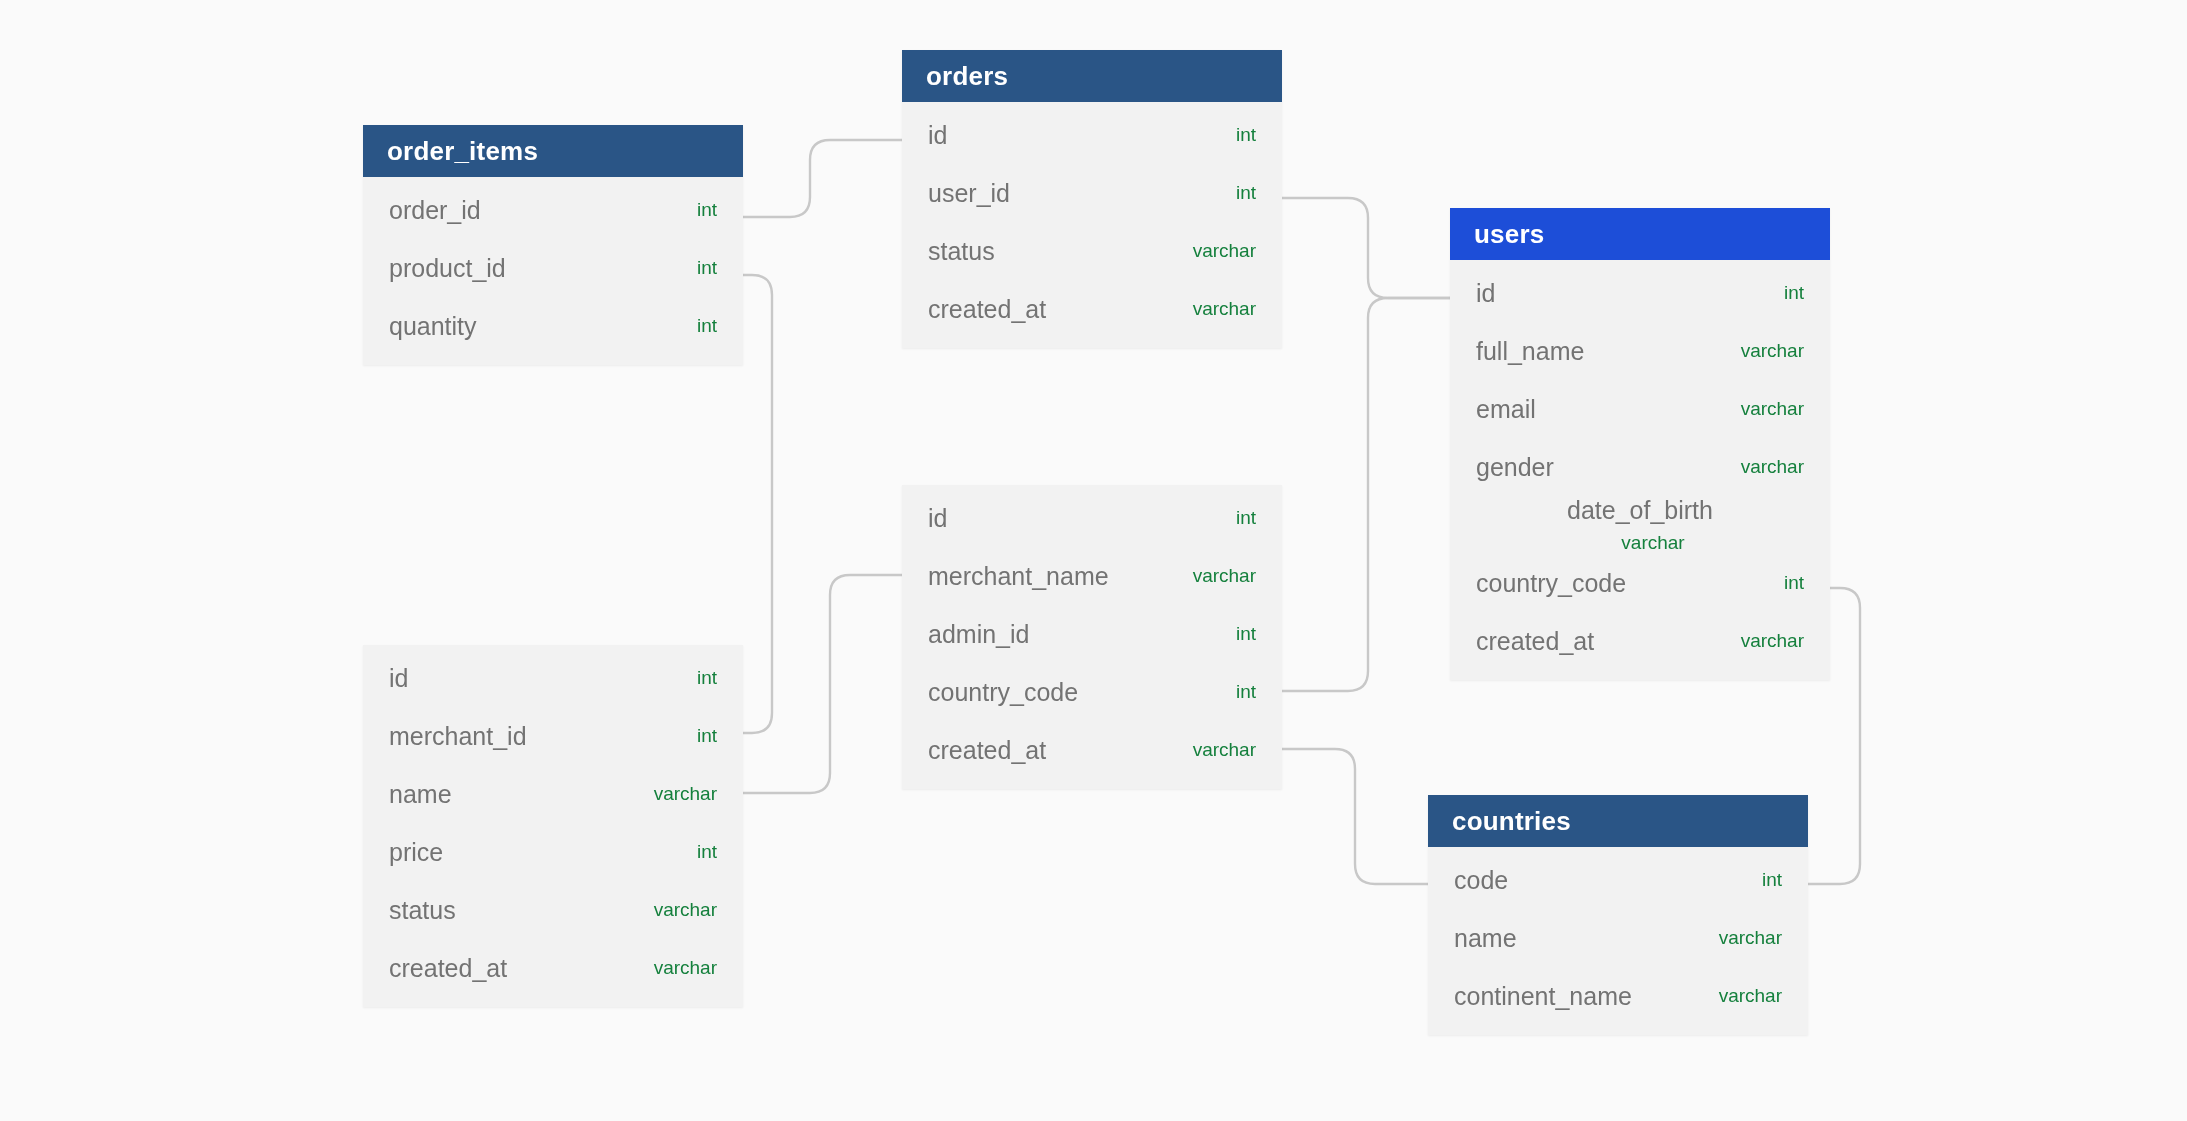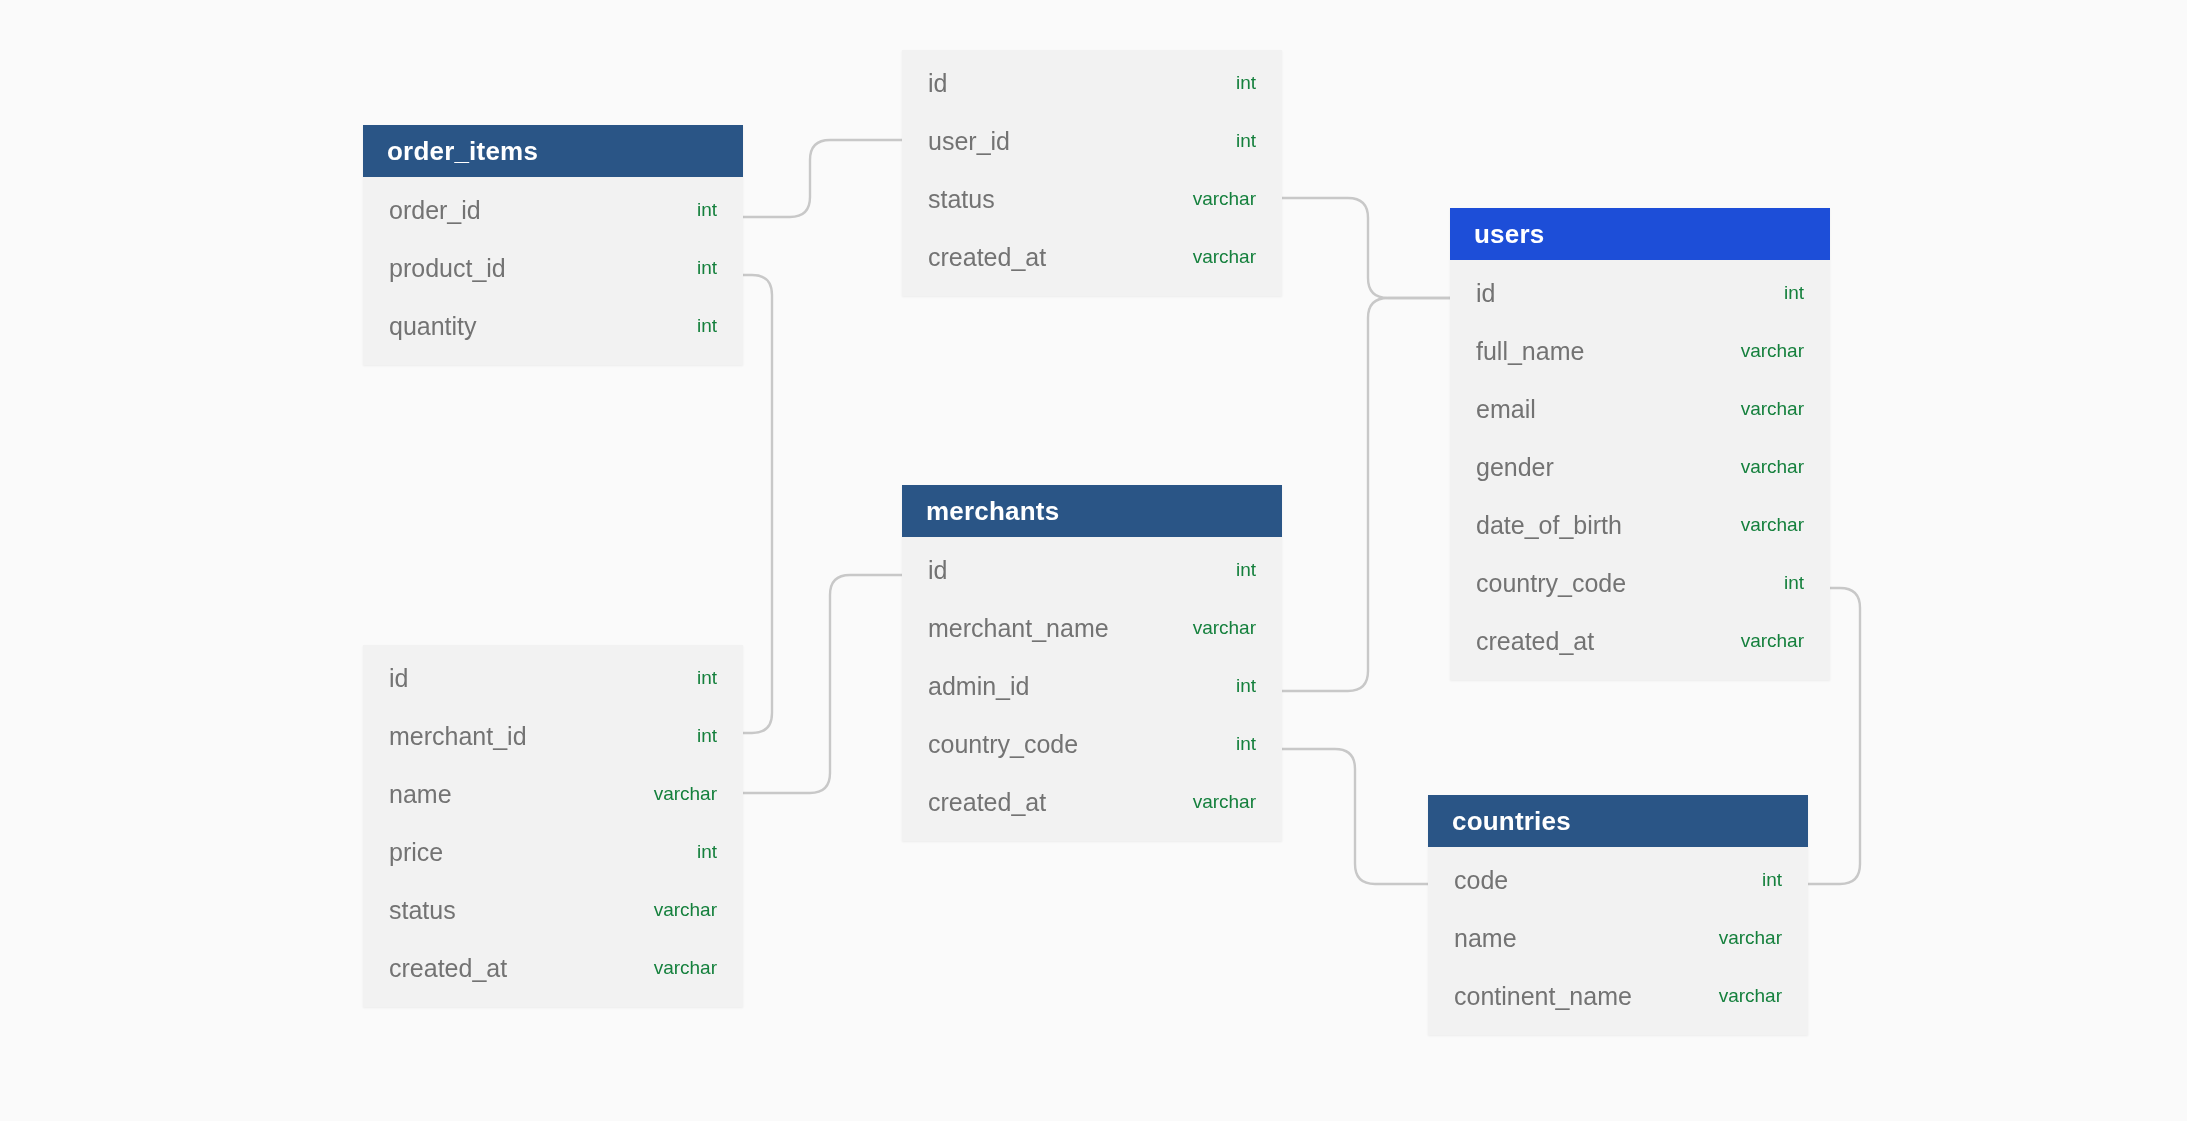--- a/index.html
+++ b/index.html
@@ -93,20 +93,21 @@
           <span class="field-name">product_id</span>
           <span class="field-type">int</span>
         </div>
         <div class="field-row" style="height: 58px;">
           <span class="field-name">quantity</span>
           <span class="field-type">int</span>
         </div>
       </div>
     </div>
     <div class="table-node" style="left: 902px; top: 50px; width: 380px;">
+      <div class="table-header" style="height: 52px; background: rgb(42, 85, 134);">orders</div>
       <div class="table-body">
         <div class="field-row" style="height: 58px;">
           <span class="field-name">id</span>
           <span class="field-type">int</span>
         </div>
         <div class="field-row" style="height: 58px;">
           <span class="field-name">user_id</span>
           <span class="field-type">int</span>
         </div>
         <div class="field-row" style="height: 58px;">
@@ -131,36 +132,35 @@
           <span class="field-type">varchar</span>
         </div>
         <div class="field-row" style="height: 58px;">
           <span class="field-name">email</span>
           <span class="field-type">varchar</span>
         </div>
         <div class="field-row" style="height: 58px;">
           <span class="field-name">gender</span>
           <span class="field-type">varchar</span>
         </div>
-        <div class="field-row" style="height: 58px;">
+        <div class="field-row" style="height: 58px; flex-direction: column;">
           <span class="field-name">date_of_birth</span>
           <span class="field-type">varchar</span>
         </div>
         <div class="field-row" style="height: 58px;">
           <span class="field-name">country_code</span>
           <span class="field-type">int</span>
         </div>
         <div class="field-row" style="height: 58px;">
           <span class="field-name">created_at</span>
           <span class="field-type">varchar</span>
         </div>
       </div>
     </div>
     <div class="table-node" style="left: 902px; top: 485px; width: 380px;">
-      <div class="table-header" style="height: 52px; background: rgb(42, 85, 134);">merchants</div>
       <div class="table-body">
         <div class="field-row" style="height: 58px;">
           <span class="field-name">id</span>
           <span class="field-type">int</span>
         </div>
         <div class="field-row" style="height: 58px;">
           <span class="field-name">merchant_name</span>
           <span class="field-type">varchar</span>
         </div>
         <div class="field-row" style="height: 58px;">

